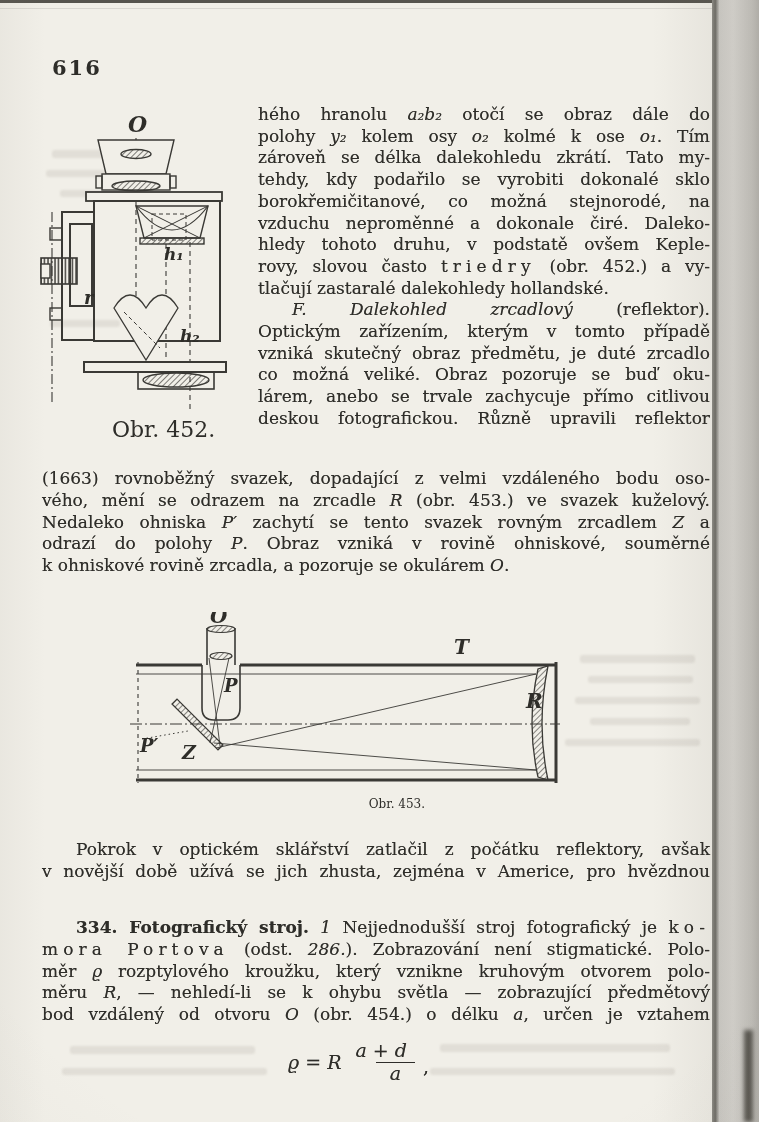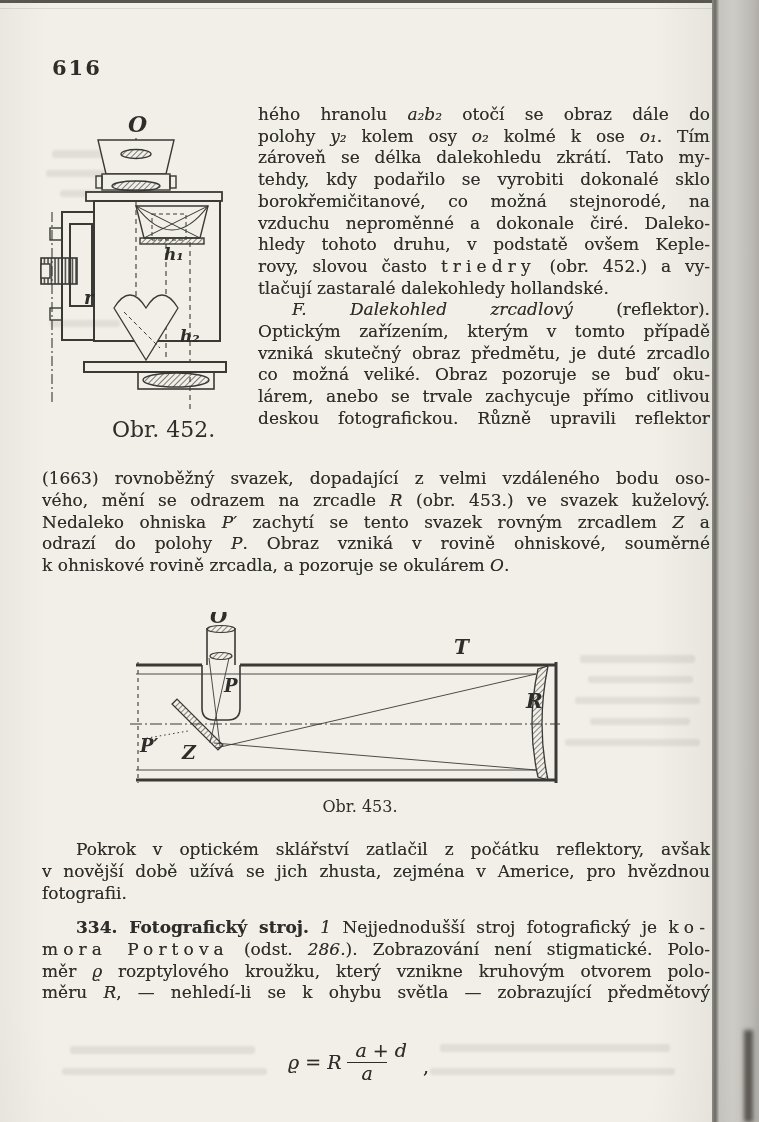--- a/index.html
+++ b/index.html
@@ -36,27 +36,27 @@
   .block1{position:absolute;left:42px;top:468px;width:668px;font-size:17px;line-height:21.8px;
     text-shadow:0 0 .4px rgba(44,43,39,.55)}
   .block2{position:absolute;left:42px;top:839px;width:668px;font-size:17px;line-height:21.8px;
     text-shadow:0 0 .4px rgba(44,43,39,.55)}
   .sec334{position:absolute;left:42px;top:917px;width:668px;font-size:17px;line-height:21.8px;
     text-shadow:0 0 .4px rgba(44,43,39,.55)}
 
   .fig452{position:absolute;left:40px;top:112px;width:220px;height:300px}
   .cap452{position:absolute;left:112px;top:417px;width:120px;text-align:left;font-size:22px}
   .fig453{position:absolute;left:128px;top:612px;width:445px;height:185px}
-  .cap453{position:absolute;left:295px;top:797px;width:130px;text-align:center;font-size:16px}
+  .cap453{position:absolute;left:295px;top:797px;width:130px;text-align:right;font-size:12px}
 
   .figtext{font-family:"DejaVu Serif",serif;font-style:italic;font-weight:bold;fill:#2e2d29}
 
   .formula{position:absolute;left:288px;top:1040px;display:flex;align-items:center;
     font-size:19px;font-style:italic;text-shadow:0 0 .4px rgba(44,43,39,.5)}
-  .frac{display:inline-flex;flex-direction:column;align-items:flex-start;margin:0 6px;line-height:1.15}
+  .frac{display:inline-flex;flex-direction:column;align-items:flex-end;margin:0 6px;line-height:1.15}
   .frac .num{padding:0 8px}
   .frac .den{border-top:1.3px solid #2e2d29;padding:0 14px}
   .formula .comma{font-style:normal;margin-left:2px;align-self:flex-end;padding-bottom:8px}
 </style>
 </head>
 <body>
 
 <div class="scan-top"></div>
 <div class="scan-top2"></div>
 <div class="scan-right"></div>
@@ -202,28 +202,28 @@
   <text x="96" y="80" class="figtext" font-size="18">P</text>
   <text x="398" y="96" class="figtext" font-size="20">R</text>
   <text x="12" y="140" class="figtext" font-size="18">P′</text>
   <text x="54" y="147" class="figtext" font-size="19">Z</text>
 </svg>
 <div class="cap453">Obr. 453.</div>
 
 <div class="block2">
   <div class="tl jline ind"><span>Pokrok v optickém sklářství zatlačil z počátku reflektory, avšak</span></div>
   <div class="tl jline"><span>v novější době užívá se jich zhusta, zejména v Americe, pro hvězdnou</span></div>
-  <div class="tl lline"><span>fotografii.</span></div>
 </div>
 
 <div class="sec334">
   <div class="tl jline ind"><span class="bd">334. Fotografický stroj.</span><span> </span><span class="it">1</span><span> Nejjednodušší stroj fotografický je </span><span class="sp">ko-</span></div>
   <div class="tl jline"><span class="sp">mora Portova</span><span> (odst. </span><span class="it">286.</span><span>). Zobrazování není stigmatické. Polo-</span></div>
   <div class="tl jline"><span>měr </span><span class="it">ϱ</span><span> rozptylového kroužku, který vznikne kruhovým otvorem polo-</span></div>
   <div class="tl jline"><span>měru </span><span class="it">R</span><span>, — nehledí-li se k ohybu světla — zobrazující předmětový</span></div>
+  <div class="tl jline"><span>bod vzdálený od otvoru </span><span class="it">O</span><span> (obr. 454.) o délku </span><span class="it">a</span><span>, určen je vztahem</span></div>
 </div>
 
 <div class="formula">
   <span>ϱ = R</span>
   <span class="frac">
     <span class="num">a + d</span>
     <span class="den">a</span>
   </span>
   <span class="comma">,</span>
 </div>

